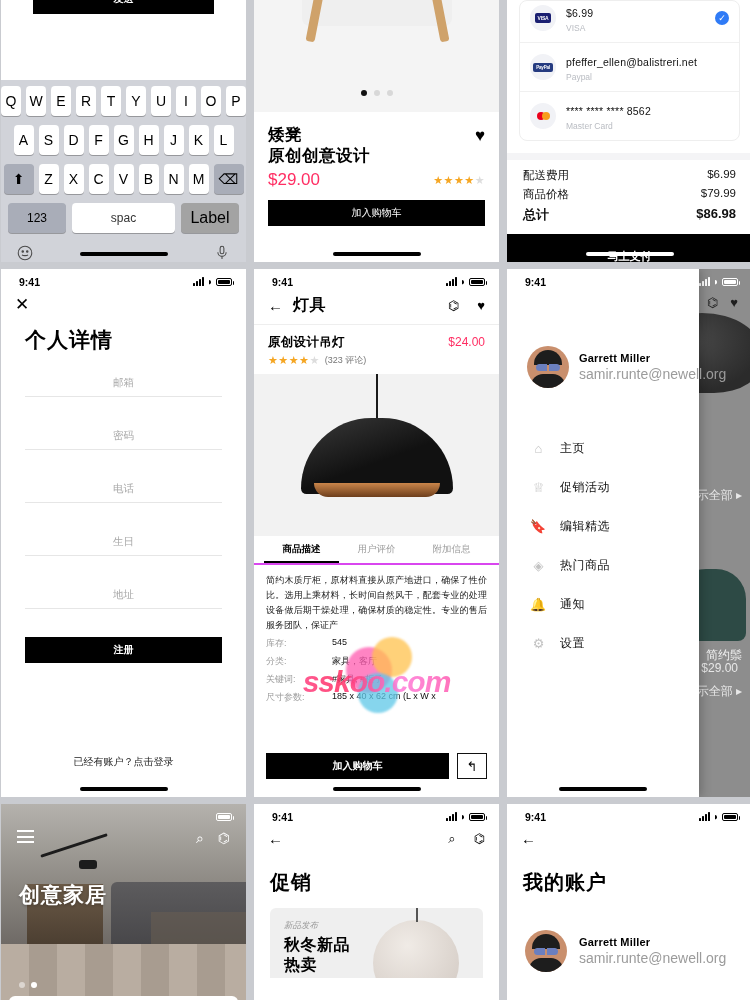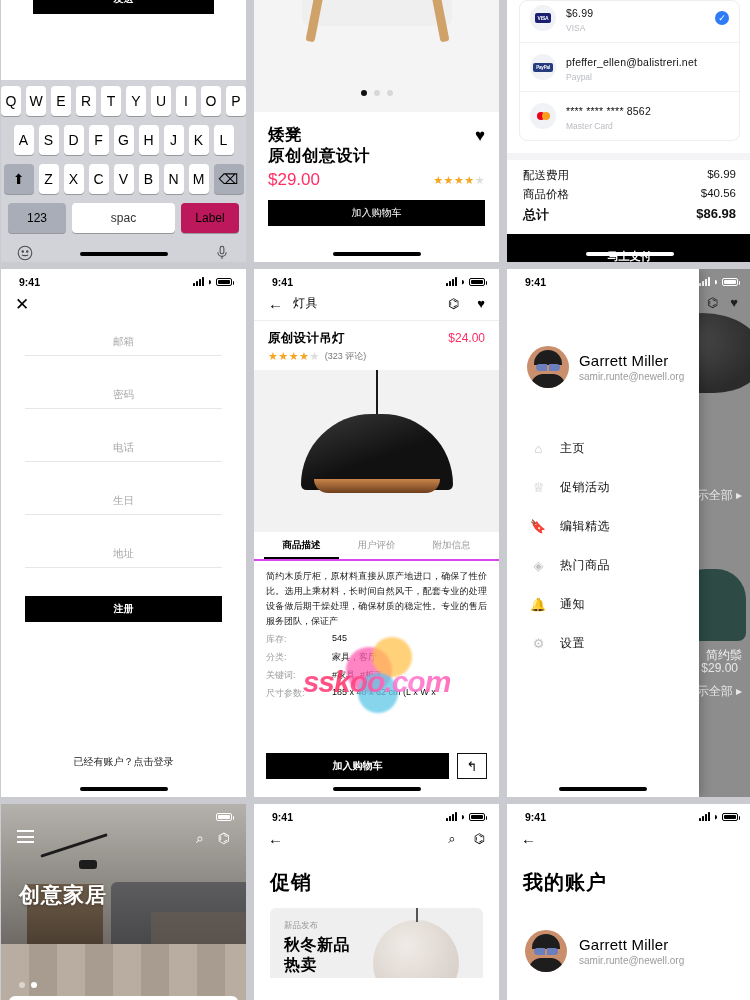--- a/index.html
+++ b/index.html
@@ -63,21 +63,21 @@
     display: flex; align-items: center; justify-content: center;
     font-size: 14px; color: #000;
     box-shadow: 0 1px 0 rgba(0,0,0,.28);
   }
   .kb-row.r2 { padding: 0 11px; }
   .kb-row.r3 { padding: 0 0; }
   .key.wide { flex: 0 0 30px; background: #a9adb8; }
   .kb-row.r4 { gap: 6px; padding: 0 4px; }
   .key.num { flex: 0 0 58px; background: #a9adb8; font-size: 12px; }
   .key.space { flex: 1; background: #fff; font-size: 12px; color:#333; }
-  .key.label { flex: 0 0 58px; background: #be185d; font-size: 12px; text-align: right; }
+  .key.label { flex: 0 0 58px; background: #a3a3a3; font-size: 16px; text-align: right; }
   .kb-bottom { display: flex; justify-content: space-between; align-items: center; padding: 2px 12px 0; }
   .kb-bottom svg { width: 18px; height: 18px; }
 
   
   .stool-img { height: 112px; background: #f4f4f4; position: relative; overflow: hidden; }
   .stool-img .seat { position: absolute; top:-48px; left: 50%; transform: translateX(-50%);
       width: 150px; height: 74px; background:#efefef; border-radius: 8px; }
   .leg { position: absolute; top: -6px; width: 9px; height: 48px; background: #cfa26a; border-radius: 3px; }
   .leg.l { left: 56px; transform: rotate(11deg); }
   .leg.r { right: 54px; transform: rotate(-11deg); }
@@ -127,21 +127,21 @@
     border: 0; outline: 0; width: 100%; font-size: 10.5px; color: #9a9a9a;
     font-family: "Liberation Sans", sans-serif; background: transparent; text-align: center;
   }
   .field input::placeholder { color: #a8a8a8; }
   .submit { margin: 6px 24px 0; height: 26px; background: #000; color: #fff; font-size: 10px; font-weight: bold; display: flex; align-items: center; justify-content: center; }
   .loginhint { position: absolute; bottom: 28px; left: 0; right: 0; text-align: center; font-size: 10px; color: #222; }
 
   
   .navbar { display: flex; align-items: center; padding: 4px 14px 8px; gap: 10px; border-bottom: 1px solid #eee; }
   .navbar .back { font-size: 15px; }
-  .navbar .nav-title { font-size: 12px; font-weight: normal; flex: 1; letter-spacing: .5px; }
+  .navbar .nav-title { font-size: 16px; font-weight: bold; flex: 1; letter-spacing: .5px; }
   .navbar .nav-ic { font-size: 13px; margin-left: 8px; }
   .lamp-head { padding: 9px 14px 7px; }
   .lamp-row { display: flex; justify-content: space-between; align-items: baseline; }
   .lamp-name { font-size: 12.5px; font-weight: bold; letter-spacing: .3px; }
   .lamp-price { color: #ff2e63; font-size: 12px; }
   .rating { display: flex; align-items: center; gap: 5px; margin-top: 3px; }
   .rating .rv { font-size: 9px; color: #777; }
   .lamp-img { height: 162px; background: #f2f2f2; position: relative; overflow: hidden; }
   .cord { position: absolute; top: 0; left: 50%; width: 2px; height: 46px; background: #1a1a1a; transform: translateX(-50%); }
   .shade { position: absolute; top: 44px; left: 50%; transform: translateX(-50%);
@@ -178,22 +178,22 @@
   .drawer {
     position: absolute; top: 0; bottom: 0; left: 0; width: 192px; background: #fff;
     box-shadow: 2px 0 10px rgba(0,0,0,.25);
   }
   .dw-user { display: flex; align-items: center; gap: 10px; padding: 55px 0 0 20px; }
   .avatar { width: 42px; height: 42px; border-radius: 50%; overflow: hidden; position: relative; background: #c98f6d; flex: 0 0 42px; }
   .av-hair { position: absolute; top: 4px; left: 7px; right: 7px; height: 15px; background: #1d1d1d; border-radius: 14px 14px 0 0; }
   .av-body { position: absolute; bottom: 0; left: 4px; right: 4px; height: 14px; background: #1d1d1d; border-radius: 12px 12px 0 0; }
   .av-glass { position: absolute; top: 18px; left: 9px; width: 24px; height: 7px; border-radius: 4px;
      background: linear-gradient(90deg,#6b7fbf 45%, transparent 45%, transparent 55%, #6b7fbf 55%); }
-  .dw-name { font-size: 15px; font-weight: normal; letter-spacing: .2px; }
-  .dw-mail { font-size: 10px; color: #9b9b9b; margin-top: 2px; }
+  .dw-name { font-size: 11px; font-weight: bold; letter-spacing: .2px; }
+  .dw-mail { font-size: 14px; color: #9b9b9b; margin-top: 2px; }
   .dw-menu { padding: 52px 0 0 24px; }
   .dw-item { display: flex; align-items: center; gap: 14px; margin-bottom: 22px; }
   .dw-ic { width: 15px; height: 15px; color: #c2c2c2; display: flex; align-items: center; justify-content: center; font-size: 13px; }
   .dw-lb { font-size: 12px; color: #111; letter-spacing: .5px; }
 
   
   .hero { position: absolute; inset: 0; background: linear-gradient(180deg,#b5b2ad 0%,#8b8781 42%,#6f6a66 70%,#b0a79c 100%); }
   .hero-bed { position: absolute; left: 110px; right: 0; top: 78px; height: 92px; background: linear-gradient(180deg,#5d5c5e,#3e3d40); border-radius: 6px 0 0 0; }
   .hero-bed2 { position: absolute; left: 150px; right: 0; top: 108px; height: 70px; background: #6a5f52; opacity: .55; }
   .hero-wood { position: absolute; left: 0; right: 0; bottom: 0; height: 60px; background: repeating-linear-gradient(90deg,#b9ada1 0 28px,#a89c90 28px 56px); }
@@ -207,21 +207,21 @@
   .hero-h1 { font-size: 21px; font-weight: bold; line-height: 1.22; letter-spacing: 1px; text-shadow: 0 1px 3px rgba(0,0,0,.3); }
   .hero-p { font-size: 9.5px; line-height: 1.5; margin-top: 7px; max-width: 215px; text-shadow: 0 1px 2px rgba(0,0,0,.35); }
   .hero-dots { position: absolute; left: 18px; bottom: 16px; display: flex; gap: 6px; }
   .hero-dots i { width: 6px; height: 6px; border-radius: 50%; background: rgba(255,255,255,.5); display: block; }
   .hero-dots i.on { background: #fff; }
   .hero-sheet { position: absolute; left: 8px; right: 8px; bottom: 0; height: 8px; background: #fff; border-radius: 6px 6px 0 0; }
 
   
   .pg-title { font-size: 20px; font-weight: bold; padding: 14px 0 12px 16px; letter-spacing: 1px; }
   .promo-card { margin: 0 16px; background: #efefef; border-radius: 6px 6px 0 0; height: 70px; position: relative; overflow: hidden; padding: 12px 0 0 14px; }
-  .promo-kicker { font-size: 8.5px; color: #9a9a9a; }
+  .promo-kicker { font-size: 8.5px; color: #9a9a9a; font-style: italic; }
   .promo-h { font-size: 16px; font-weight: bold; line-height: 1.22; margin-top: 3px; letter-spacing: .5px; }
   .promo-lamp { position: absolute; right: 24px; top: 12px; width: 86px; height: 86px; border-radius: 50%;
     background: radial-gradient(circle at 40% 30%, #f0ebe6, #cfc6bf); }
   .promo-lamp::before { content:''; position: absolute; left: 50%; top: -14px; width: 1.5px; height: 16px; background: #555; }
 
   
   .acc-user { display: flex; align-items: center; gap: 12px; padding: 22px 0 0 18px; }
 </style>
 </head>
 <body>
@@ -353,21 +353,21 @@
       </div>
     </div>
     <div class="divider"></div>
     <div class="totals">
       <div class="tr">
         <span>配送费用</span>
         <span>$6.99</span>
       </div>
       <div class="tr">
         <span>商品价格</span>
-        <span>$40.56</span>
+        <span>$79.99</span>
       </div>
       <div class="tr bold">
         <span>总计</span>
         <span>$86.98</span>
       </div>
     </div>
     <div class="pay-btn">马上支付</div>
     <div class="homebar light"></div>
   </div>
 
@@ -381,20 +381,21 @@
             <i></i>
             <i></i>
           </span>
         <span class="wifi">◗</span>
         <span class="batt">
             <i></i>
           </span>
       </span>
     </div>
     <div class="close-x">✕</div>
+    <div class="form-title">个人详情</div>
     <div class="fields">
       <div class="field"><input placeholder="邮箱" style=""></div>
       <div class="field"><input placeholder="密码" style=""></div>
       <div class="field"><input placeholder="电话" style=""></div>
       <div class="field"><input placeholder="生日" style=""></div>
       <div class="field"><input placeholder="地址" style=""></div>
     </div>
     <div class="submit">注册</div>
     <div class="loginhint">已经有账户？点击登录</div>
     <div class="homebar"></div>

